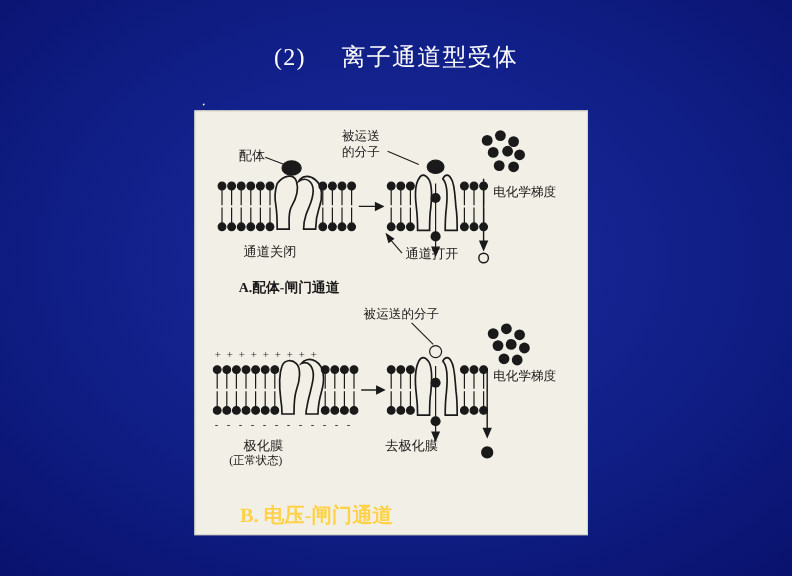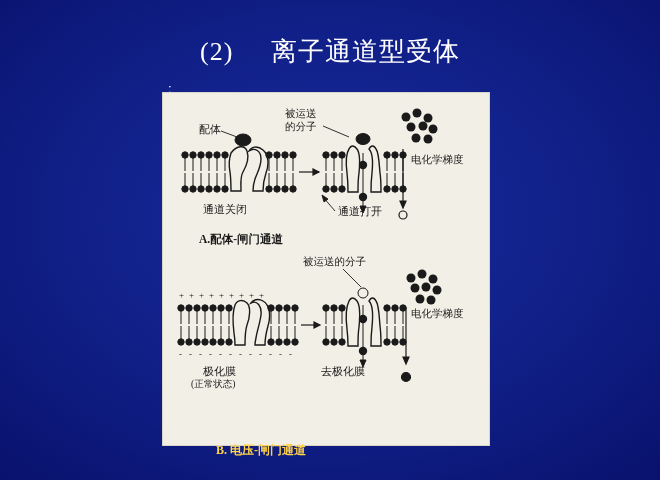--- a/index.html
+++ b/index.html
@@ -20,21 +20,21 @@
     background: radial-gradient(ellipse 120% 120% at 50% 45%, #1a2a9e 0%, #101f86 35%, #08106a 65%, #02054a 100%);
     overflow: hidden;
   }
   #title {
     position: absolute;
     left: 0;
     top: 34px;
     width: 660px;
     text-align: center;
     color: #ffffff;
-    font-size: 26px;
+    font-size: 20px;
     font-family: "Liberation Serif", serif;
     letter-spacing: 1px;
     white-space: pre;
   }
   #bullet-dot {
     position: absolute;
     left: 168px;
     top: 84px;
     color: #ffffff;
     font-size: 13px;
@@ -47,28 +47,27 @@
     width: 326px;
     height: 352px;
     background: #f2efe6;
     border: 1px solid #d8d4c6;
   }
   .fig-svg {
     display: block;
   }
   #caption-b {
     position: absolute;
-    left: 216px;
+    left: 200px;
     top: 418px;
     color: #ffd24a;
-    font-size: 12px;
+    font-size: 17px;
     font-weight: bold;
     font-family: "Liberation Serif", serif;
     white-space: pre;
-    margin-top: 24px;
   }
   text {
     font-family: "Liberation Serif", serif;
   }
 </style>
 </head>
 <body>
 
 <div id="slide">
 

